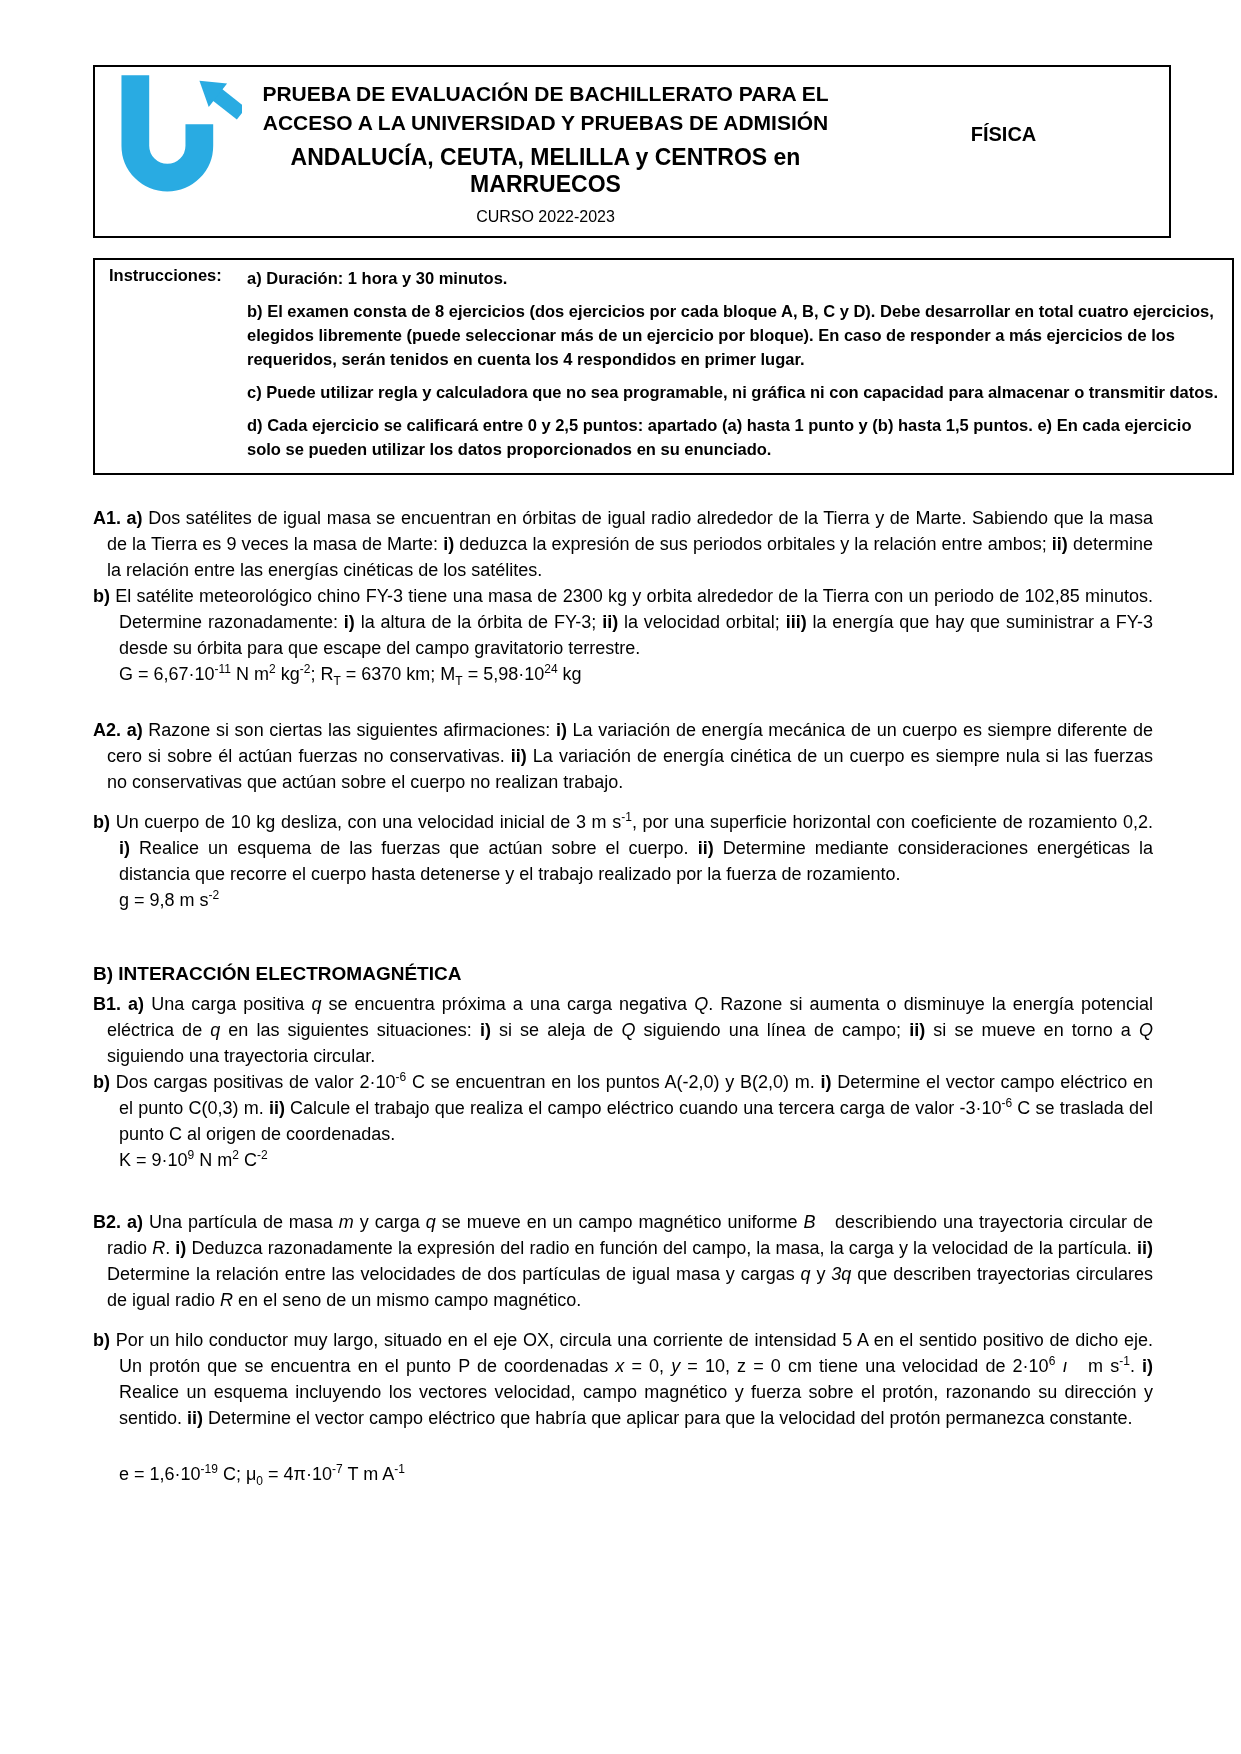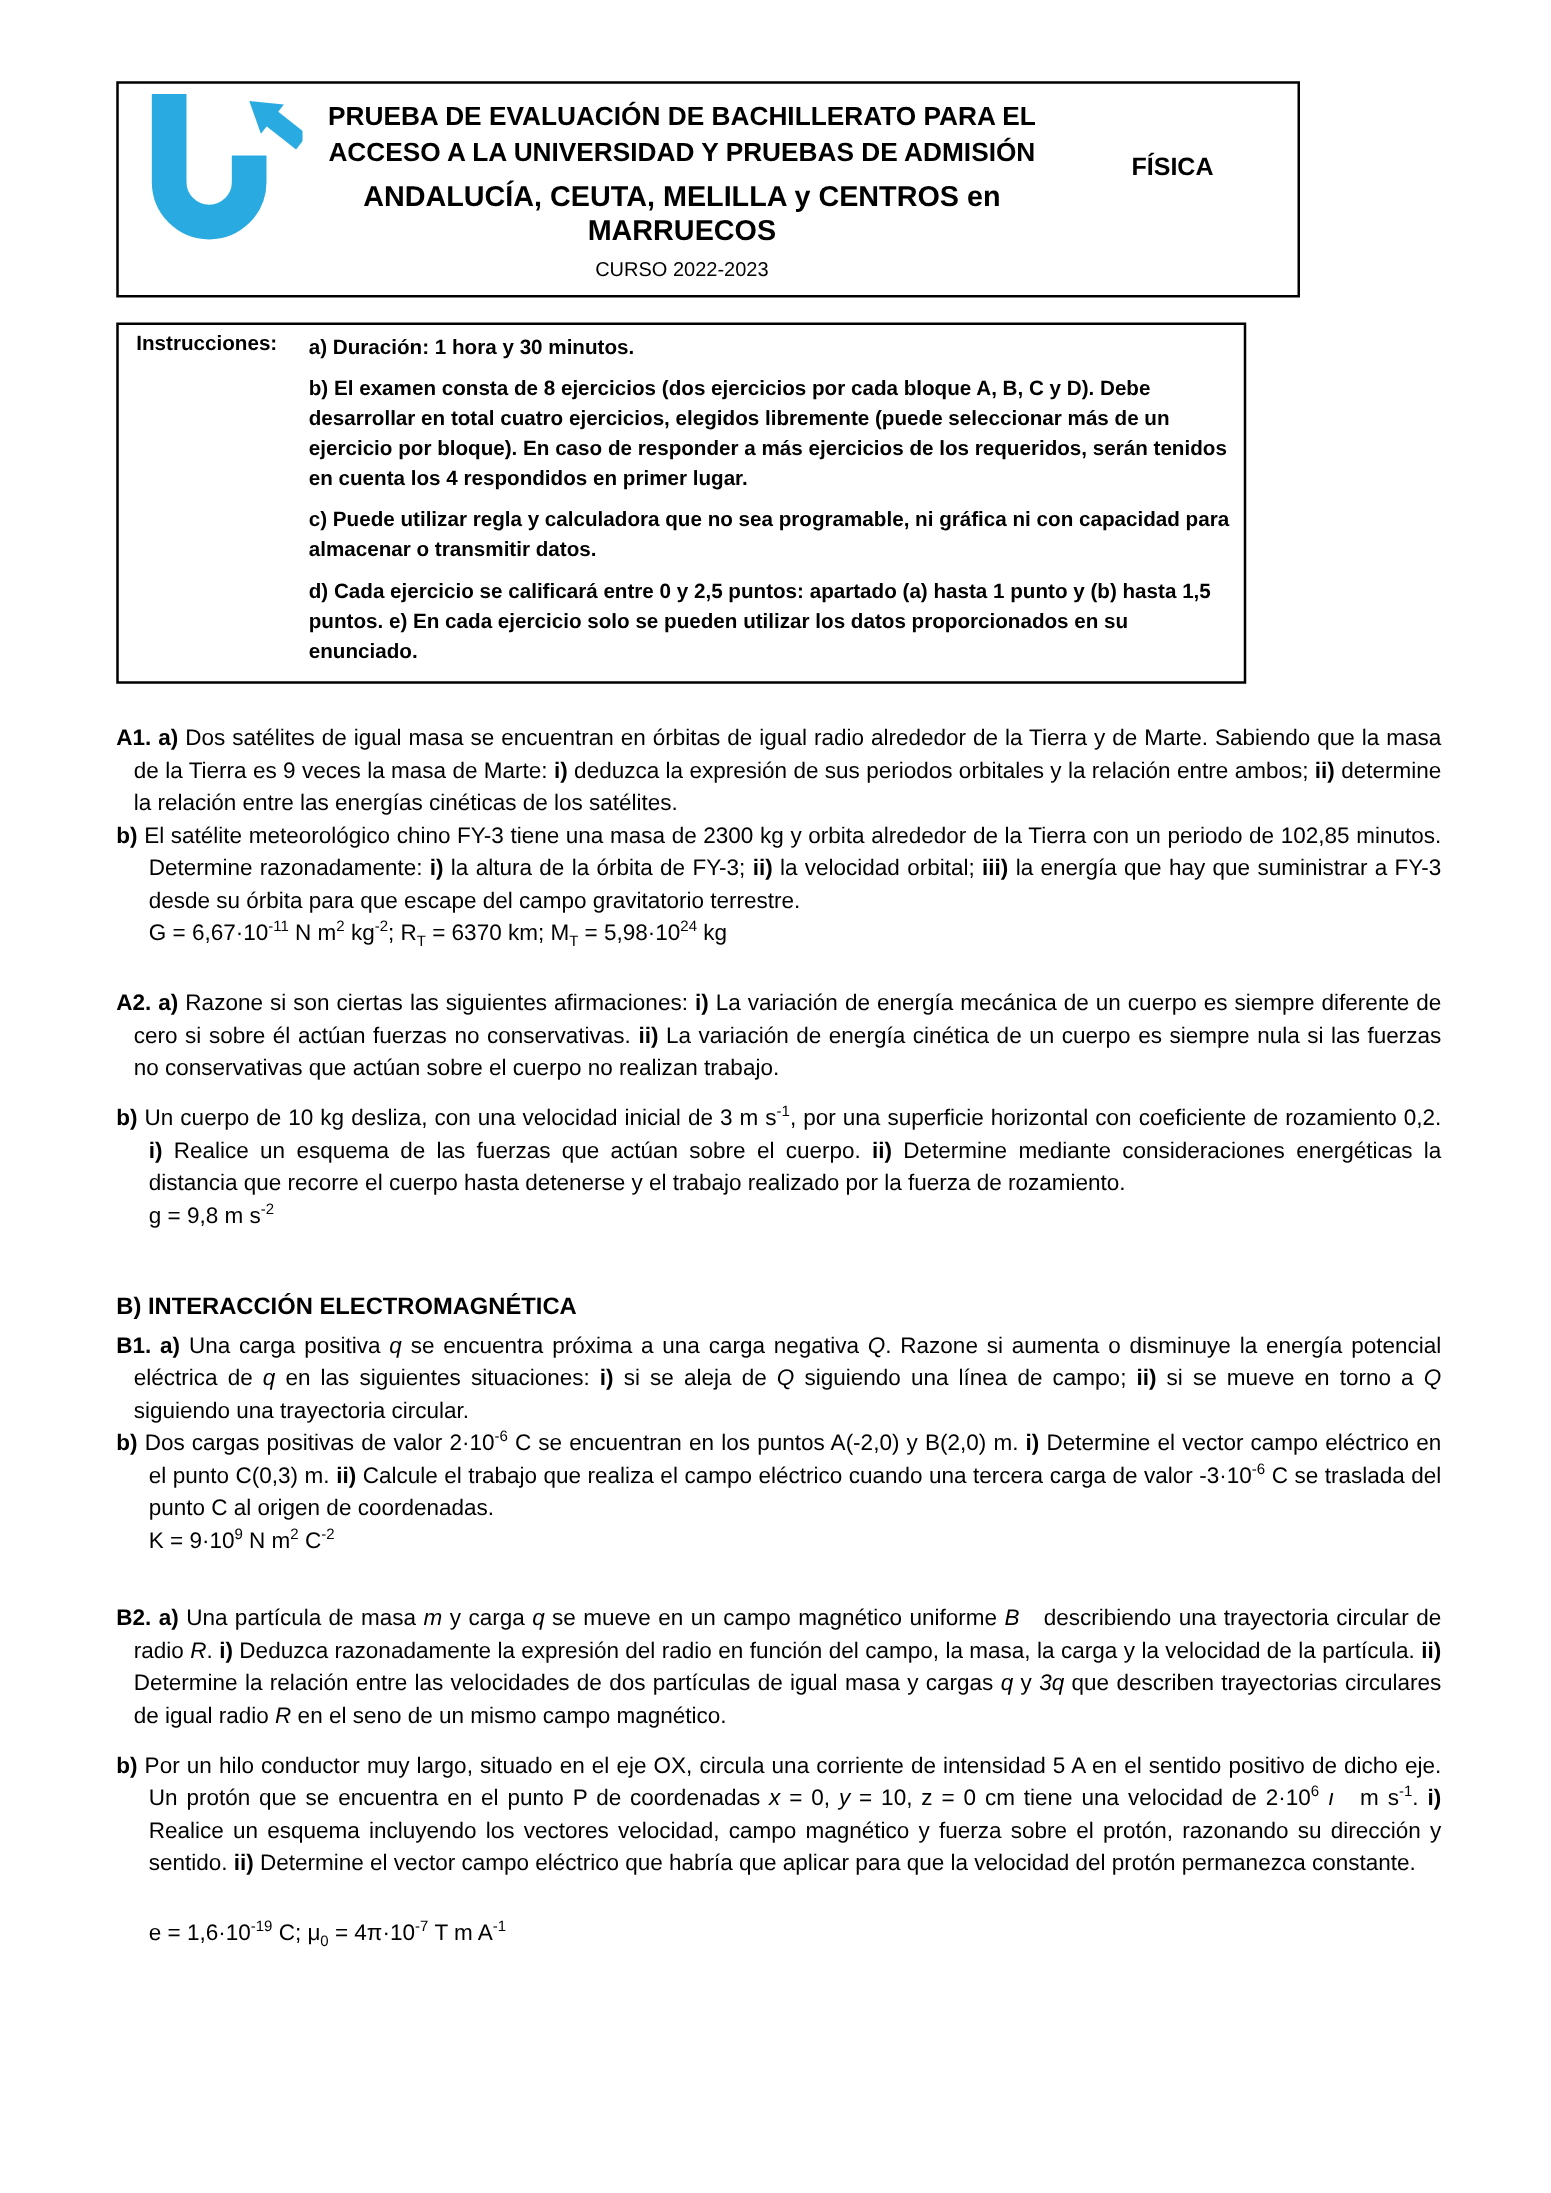--- a/index.html
+++ b/index.html
@@ -9,21 +9,21 @@
     min-height:1754px;
     margin:0 auto;
     background:#ffffff;
     font-family:"Liberation Sans", sans-serif;
     color:#000;
     box-sizing:border-box;
     padding:65px 88px 60px 93px;
   }
   
   .header-box{
-    width:947px;
+    width:1078px;
     border:2px solid #000;
     display:flex;
     align-items:flex-start;
     box-sizing:border-box;
     padding:8px 0 10px 8px;
     min-height:136px;
   }
   .logo-wrap{width:150px;flex:0 0 150px;display:flex;justify-content:center;}
   .header-center{
     width:585px;flex:0 0 585px;
@@ -34,21 +34,21 @@
   .header-region{font-size:23px;font-weight:bold;margin-top:7px;}
   .header-course{font-size:16px;margin-top:10px;}
   .header-subject{
     flex:1;
     text-align:center;
     font-size:20px;font-weight:bold;
     padding-top:48px;
   }
   
   .instructions-box{
-    width:904px;
+    width:1141px;
     border:2px solid #000;
     box-sizing:border-box;
     margin-top:20px;
     display:flex;
     padding:6px 10px 12px 0;
   }
   .instructions-label{
     flex:0 0 152px;
     font-size:16.5px;font-weight:bold;
     padding-left:14px;

